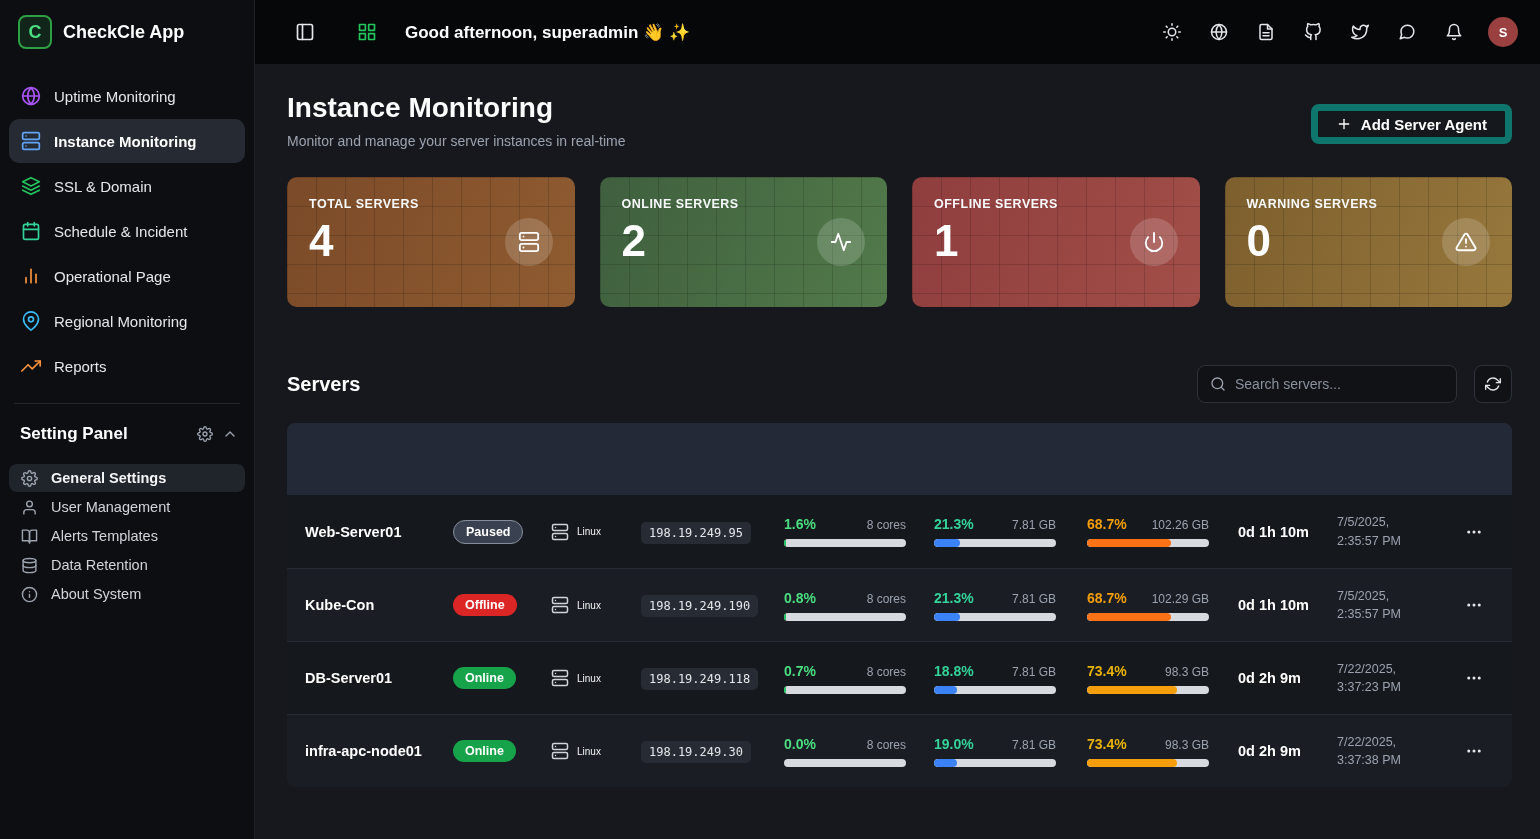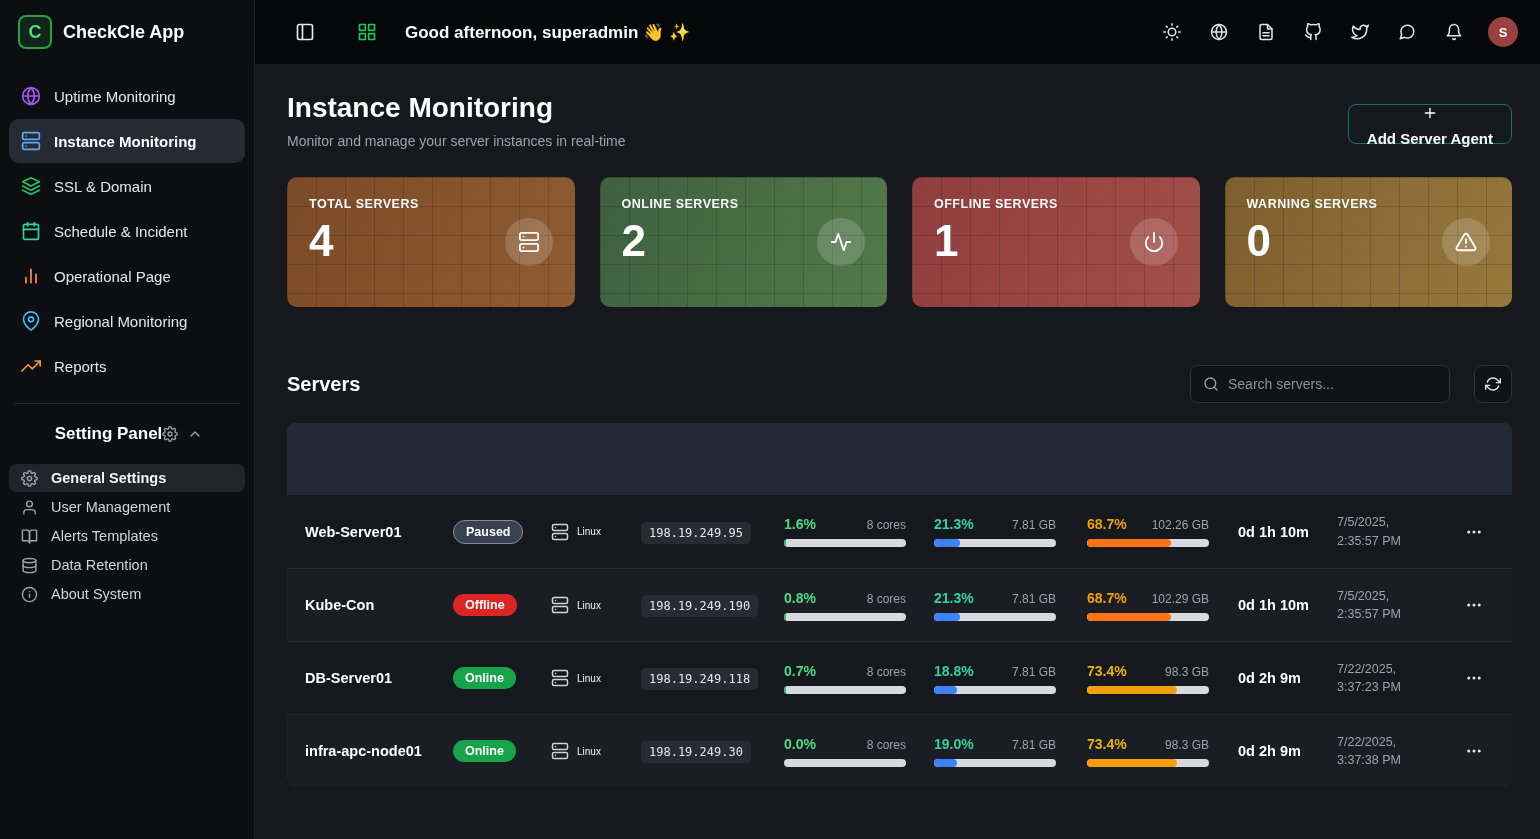--- a/index.html
+++ b/index.html
@@ -32,21 +32,21 @@
   .nav-item {
     height: 44px; display: flex; align-items: center; gap: 13px;
     padding: 0 12px; border-radius: 10px; cursor: pointer;
     color: #e5e7eb; font-size: 15px; font-weight: 500; margin-bottom: 1px;
   }
   .nav-item.active { background: #262b33; color: #fff; font-weight: 600; }
   .nav-item .nav-icon { width: 20px; height: 20px; flex: 0 0 20px; }
   .nav-item .nav-icon svg { width: 100%; height: 100%; }
   .divider { border-top: 1px solid #22262e; margin: 14px 14px 0 14px; }
   .panel-head {
-    display: flex; align-items: center; justify-content: center;
+    display: flex; align-items: center; justify-content: space-between;
     padding: 20px 16px 10px 20px; cursor: pointer;
   }
   .panel-title { font-size: 17px; font-weight: bold; color: #fff; }
   .panel-icons { display: flex; align-items: center; gap: 9px; color: #9ca3af; }
   .panel-icons .i { width: 16px; height: 16px; }
   .settings-nav .nav-item { height: 28px; font-size: 14.5px; color: #d1d5db; border-radius: 8px; }
   .settings-nav .nav-item.active { background: #20242b; color: #f3f4f6; }
   .settings-nav .nav-icon { width: 17px; height: 17px; flex-basis: 17px; color: #9ca3af; }
 
   
@@ -75,22 +75,22 @@
   }
 
   
   .content { flex: 1; padding: 28px 28px 24px 32px; overflow: hidden; background: #16181d; }
   .page-head { display: flex; justify-content: space-between; align-items: flex-start; margin-bottom: 28px; }
   .page-head h1 { font-size: 28px; font-weight: bold; color: #fff; }
   .page-head p { font-size: 14px; color: #9ca3af; margin-top: 9px; }
   .add-btn {
     display: flex; align-items: center; gap: 9px; margin-top: 12px;
     height: 40px; padding: 0 18px; cursor: pointer;
-    background: #15181d; border: 1px solid #0f766e; border-radius: 8px;
-    color: #fff; font-size: 15px; font-weight: 600; font-family: inherit; flex-direction: column;
+    background: #15181d; border: 7px solid #0f766e; border-radius: 8px;
+    color: #fff; font-size: 15px; font-weight: 600; font-family: inherit;
   }
   .add-btn .i { width: 16px; height: 16px; }
 
   .stats { display: grid; grid-template-columns: repeat(4, 1fr); gap: 25px; margin-bottom: 58px; }
   .stat-card {
     height: 130px; border-radius: 10px; position: relative; padding: 20px 22px;
     overflow: hidden;
     background-image:
       linear-gradient(rgba(0,0,0,.15) 1px, transparent 1px),
       linear-gradient(90deg, rgba(0,0,0,.15) 1px, transparent 1px),
@@ -102,21 +102,21 @@
   .stat-icon {
     position: absolute; right: 22px; top: 50%; transform: translateY(-50%);
     width: 48px; height: 48px; border-radius: 50%;
     background: rgba(255,255,255,.17);
     display: flex; align-items: center; justify-content: center; color: #fff;
   }
   .stat-icon .i { width: 22px; height: 22px; }
 
   .servers-head { display: flex; justify-content: space-between; align-items: center; margin-bottom: 20px; }
   .servers-head h2 { font-size: 20px; font-weight: bold; color: #fff; }
-  .servers-tools { display: flex; align-items: flex-start; gap: 24px; margin-left: 32px; }
+  .servers-tools { display: flex; align-items: flex-start; gap: 17px; margin-left: 32px; }
   .search-box {
     width: 260px; height: 38px; background: #101216;
     border: 1px solid #2d323b; border-radius: 8px;
     display: flex; align-items: center; gap: 9px; padding: 0 12px;
   }
   .search-box .i { width: 16px; height: 16px; color: #9ca3af; flex: 0 0 16px; }
   .search-box input {
     flex: 1; background: transparent; border: none; outline: none;
     color: #e5e7eb; font-size: 14px; font-family: inherit; min-width: 0;
   }

